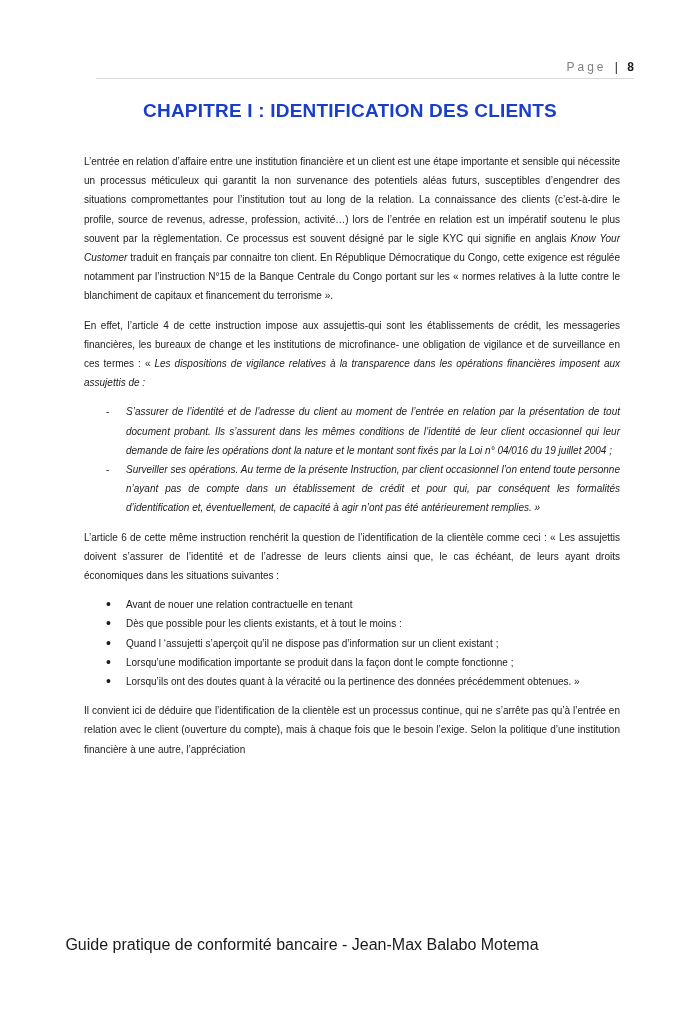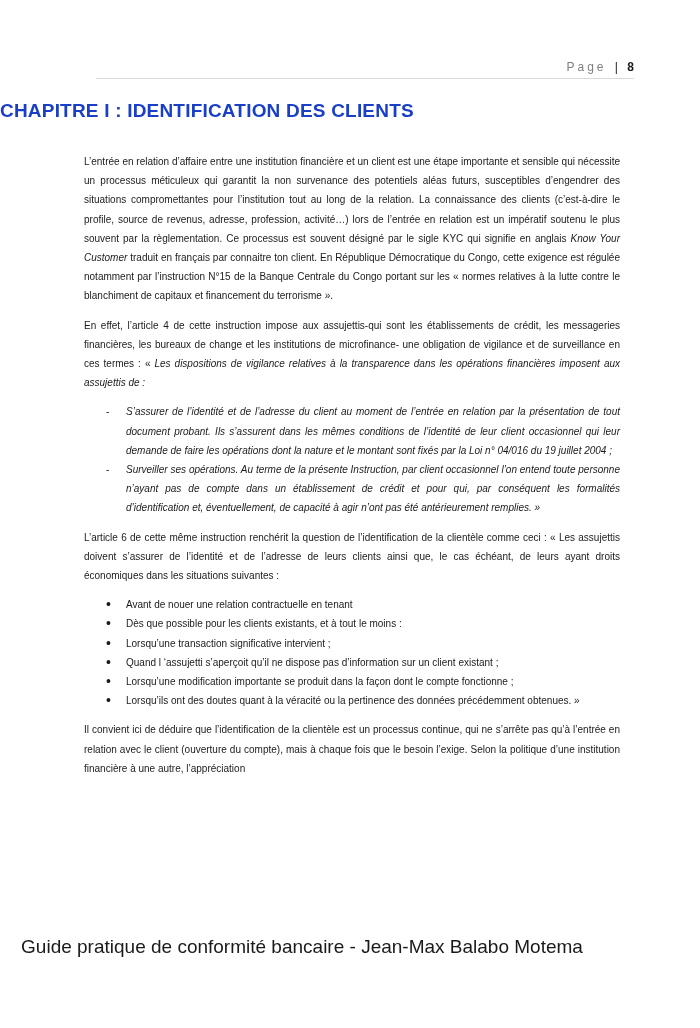--- a/index.html
+++ b/index.html
@@ -3,32 +3,32 @@
 <meta charset="utf-8">
 <style>
   html, body { margin: 0; padding: 0; background: #ffffff; }
   body { width: 700px; height: 1028px; position: relative; overflow: hidden;
          font-family: "Liberation Sans", "DejaVu Sans", sans-serif; color: #1a1a1a; }
   .header { position: absolute; top: 58px; left: 96px; width: 538px; height: 20px;
             border-bottom: 1px solid #d9d9d9; }
   .page-no { position: absolute; right: 0; top: 2px; font-size: 12px; color: #7f7f7f; letter-spacing: 3px; }
   .page-no .sep { color: #1a1a1a; letter-spacing: 0; margin-left: 2px; }
   .page-no .num { color: #1a1a1a; font-weight: bold; letter-spacing: 0; margin-left: 3px; }
-  .title { position: absolute; top: 100px; left: 0; width: 700px; 
+  .title { position: absolute; top: 100px; left: 0; width: 700px; text-align: center;
            font-size: 19px; font-weight: bold; color: #1a3fc7; letter-spacing: 0.2px; }
   .content { position: absolute; top: 152px; left: 84px; width: 536px;
              font-size: 10px; line-height: 19.2px; text-align: justify; }
   p { margin: 0 0 10px 0; }
   ul { margin: 0 0 10px 0; padding: 0; list-style: none; }
   ul.dash li { position: relative; padding-left: 42px; font-style: italic; margin-bottom: 0; }
   ul.dash li::before { content: "-"; position: absolute; left: 22px; font-style: normal; }
   ul.bullet li { position: relative; padding-left: 42px; }
   ul.bullet li::before { content: "\2022"; position: absolute; left: 22px; font-size: 14px; }
   .footer { position: absolute; top: 936px; left: 0; width: 604px; text-align: center;
-            font-size: 19px; color: #1a1a1a; }
+            font-size: 16px; color: #1a1a1a; }
 </style>
 </head>
 <body>
 
 <div class="header">
   <span class="page-no">
     <span>Page</span>
     <span class="sep">|</span>
     <span class="num">8</span>
   </span>
@@ -44,21 +44,20 @@
   <ul class="dash">
     <li>S’assurer de l’identité et de l’adresse du client au moment de l’entrée en relation par la présentation de tout document probant. Ils s’assurent dans les mêmes conditions de l’identité de leur client occasionnel qui leur demande de faire les opérations dont la nature et le montant sont fixés par la Loi n° 04/016 du 19 juillet 2004 ;</li>
     <li>Surveiller ses opérations. Au terme de la présente Instruction, par client occasionnel l’on entend toute personne n’ayant pas de compte dans un établissement de crédit et pour qui, par conséquent les formalités d’identification et, éventuellement, de capacité à agir n’ont pas été antérieurement remplies. »</li>
   </ul>
 
   <p>L’article 6 de cette même instruction renchérit la question de l’identification de la clientèle comme ceci : « Les assujettis doivent s’assurer de l’identité et de l’adresse de leurs clients ainsi que, le cas échéant, de leurs ayant droits économiques dans les situations suivantes :</p>
 
   <ul class="bullet">
     <li>Avant de nouer une relation contractuelle en tenant</li>
     <li>Dès que possible pour les clients existants, et à tout le moins :</li>
-    <li>Lorsqu’une transaction significative intervient ;</li>
     <li>Quand l ‘assujetti s’aperçoit qu’il ne dispose pas d’information sur un client existant ;</li>
     <li>Lorsqu’une modification importante se produit dans la façon dont le compte fonctionne ;</li>
     <li>Lorsqu’ils ont des doutes quant à la véracité ou la pertinence des données précédemment obtenues. »</li>
   </ul>
 
   <p>Il convient ici de déduire que l’identification de la clientèle est un processus continue, qui ne s’arrête pas qu’à l’entrée en relation avec le client (ouverture du compte), mais à chaque fois que le besoin l’exige. Selon la politique d’une institution financière à une autre, l’appréciation</p>
 </div>
 
 <div class="footer">Guide pratique de conformité bancaire - Jean-Max Balabo Motema</div>
 

